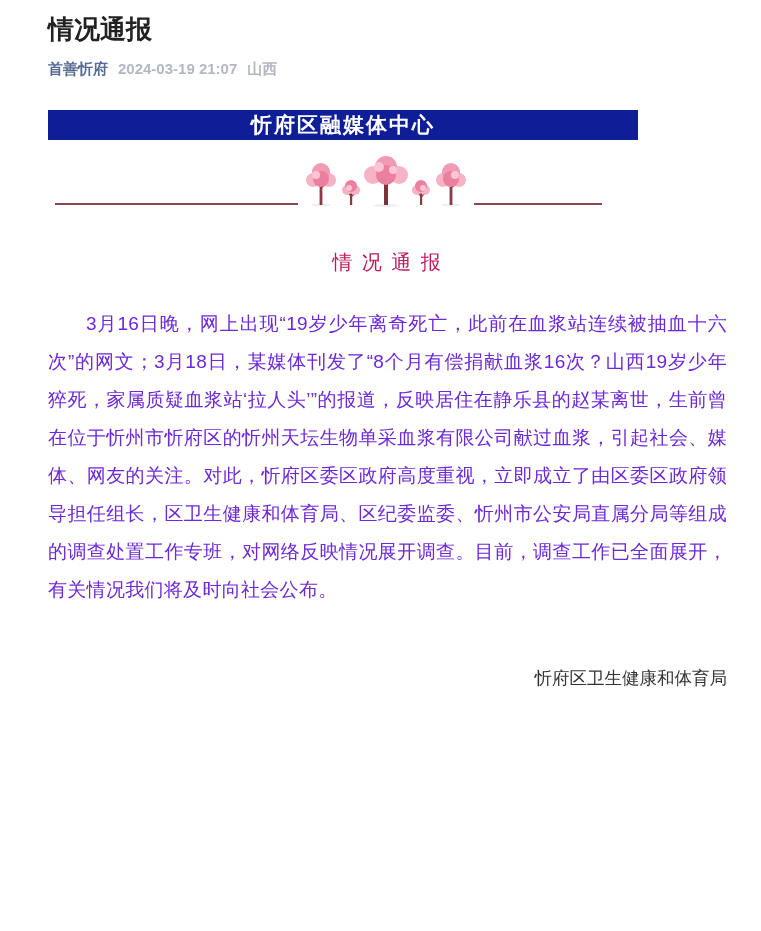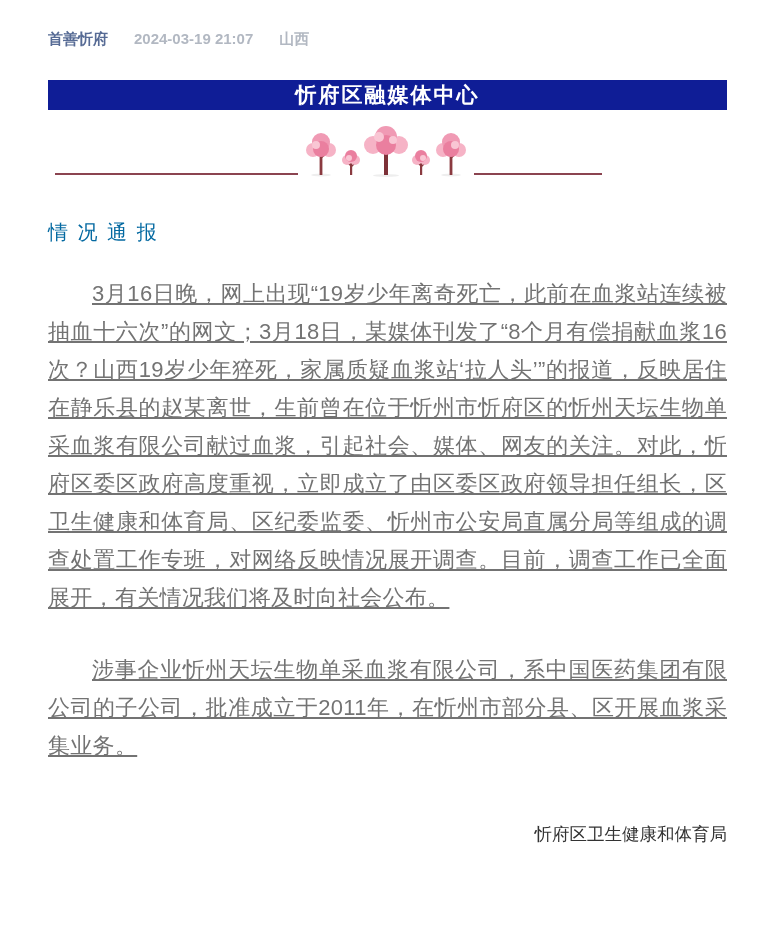--- a/index.html
+++ b/index.html
@@ -18,34 +18,34 @@
     line-height: 30px;
     font-weight: 700;
     color: #222222;
   }
   .byline {
     margin-top: 16px;
     font-size: 15px;
     line-height: 17px;
     display: flex;
     align-items: baseline;
-    gap: 26px;
+    gap: 10px;
   }
   .byline .account {
     color: #576b95;
     font-weight: 600;
     cursor: pointer;
   }
   .byline .meta {
     color: #b2b8c2;
     font-weight: 700;
   }
   .banner {
     margin-top: 33px;
-    width: 679px;
+    width: 590px;
     height: 30px;
     background: #0f1d96;
     display: flex;
     align-items: center;
     justify-content: center;
   }
   .banner span {
     color: #ffffff;
     font-family: "Liberation Serif", "DejaVu Serif", serif;
     font-size: 21px;
@@ -61,49 +61,50 @@
   }
   .divider .line {
     height: 2px;
     background: #8b4450;
     margin-bottom: 2px;
   }
   .divider .line.left  { width: 243px; margin-right: 5px; }
   .divider .line.right { width: 128px; margin-left: 5px; }
   .doc-heading {
     margin-top: 42px;
+    text-align: center;
     font-size: 20px;
     line-height: 26px;
     letter-spacing: 2px;
-    color: #0369a1;
+    color: #be185d;
   }
   .body-p {
     margin-top: 34px;
-    font-size: 22px;
+    font-size: 19px;
     line-height: 38px;
-    color: #737373;
+    color: #6d28d9;
     text-align: justify;
     text-indent: 2em;
     letter-spacing: 0.3px;
-    text-decoration: underline;
   }
   .body-p:first-of-type { margin-top: 30px; }
   .signature {
     margin-top: 50px;
     text-align: right;
     font-size: 17.5px;
     line-height: 38px;
     color: #333333;
   }
 </style>
 </head>
 <body>
 
 <div class="article">
 
+  <h1 class="page-title">情况通报</h1>
 
   <div class="byline">
     <span class="account">首善忻府</span>
     <span class="meta">2024-03-19 21:07</span>
     <span class="meta">山西</span>
   </div>
 
   <div class="banner">
     <span>忻府区融媒体中心</span>
   </div>
@@ -164,20 +165,19 @@
         <circle cx="148" cy="24" r="8" fill="#ea7f9f"></circle>
         <circle cx="152" cy="20" r="4" fill="#f9c6d4"></circle>
       </g>
     </svg>
     <span class="line right"></span>
   </div>
 
   <div class="doc-heading">情 况 通 报</div>
 
   <p class="body-p">3月16日晚，网上出现“19岁少年离奇死亡，此前在血浆站连续被抽血十六次”的网文；3月18日，某媒体刊发了“8个月有偿捐献血浆16次？山西19岁少年猝死，家属质疑血浆站‘拉人头’”的报道，反映居住在静乐县的赵某离世，生前曾在位于忻州市忻府区的忻州天坛生物单采血浆有限公司献过血浆，引起社会、媒体、网友的关注。对此，忻府区委区政府高度重视，立即成立了由区委区政府领导担任组长，区卫生健康和体育局、区纪委监委、忻州市公安局直属分局等组成的调查处置工作专班，对网络反映情况展开调查。目前，调查工作已全面展开，有关情况我们将及时向社会公布。</p>
-  <p class="body-p">涉事企业忻州天坛生物单采血浆有限公司，系中国医药集团有限公司的子公司，批准成立于2011年，在忻州市部分县、区开展血浆采集业务。</p>
 
   <div class="signature">
     <div>忻府区卫生健康和体育局</div>
 
   </div>
 
 </div>
 
 </body></html>

